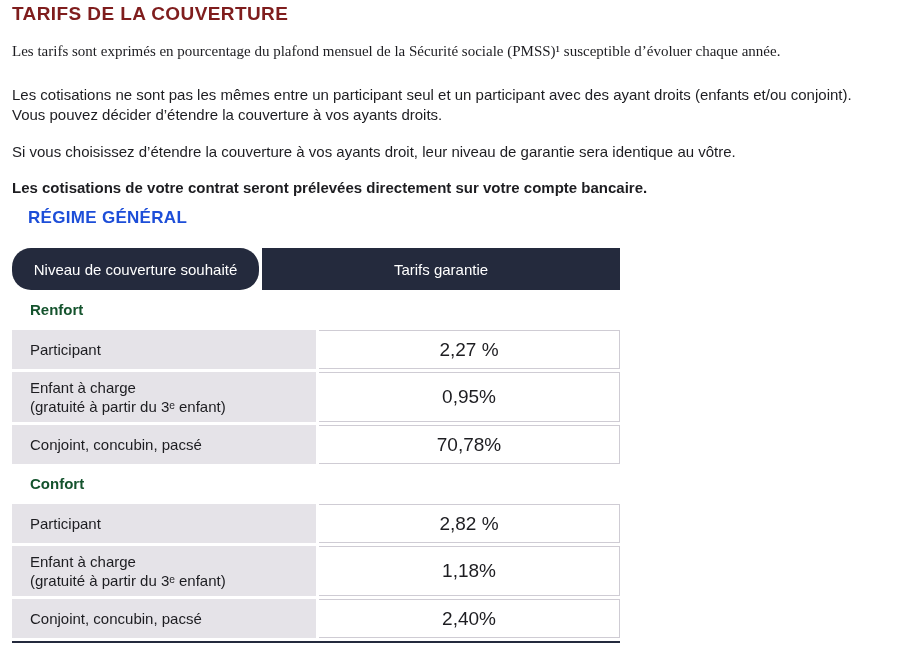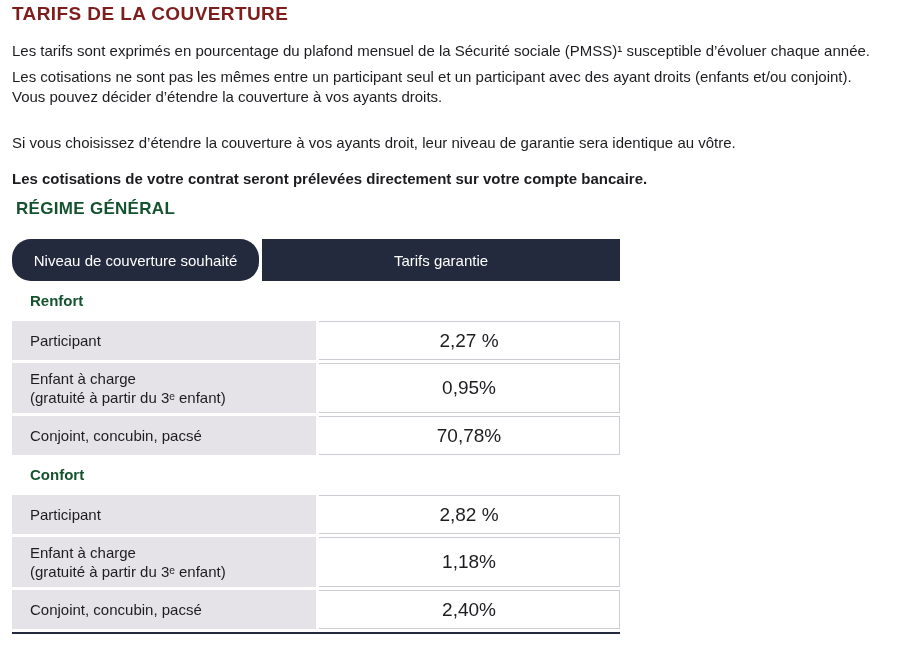--- a/index.html
+++ b/index.html
@@ -29,31 +29,31 @@
   }
   .para {
     margin: 0;
     font-size: 15px;
     line-height: 20px;
   }
   .para .line {
     display: block;
     white-space: nowrap;
   }
-  .para.p1 { margin-bottom: 6px; }
-  .para.p2 { margin-bottom: 26px; }
+  .para.p1 { margin-bottom: 24px; font-family: Liberation Serif, serif; }
+  .para.p2 { margin-bottom: 17px; }
   .para.p3 { margin-bottom: 16px; }
   .para.p4 { margin-bottom: 10px; font-weight: 700; }
   .section-title {
-    margin: 0 0 20px 4px;
+    margin: 0 0 20px 16px;
     font-size: 17px;
     line-height: 20px;
     font-weight: 700;
     letter-spacing: 0.3px;
-    color: #14532d;
+    color: #1d4ed8;
   }
   .tariff-table {
     width: 608px;
   }
   .thead {
     display: flex;
     gap: 3px;
   }
   .th {
     height: 42px;

